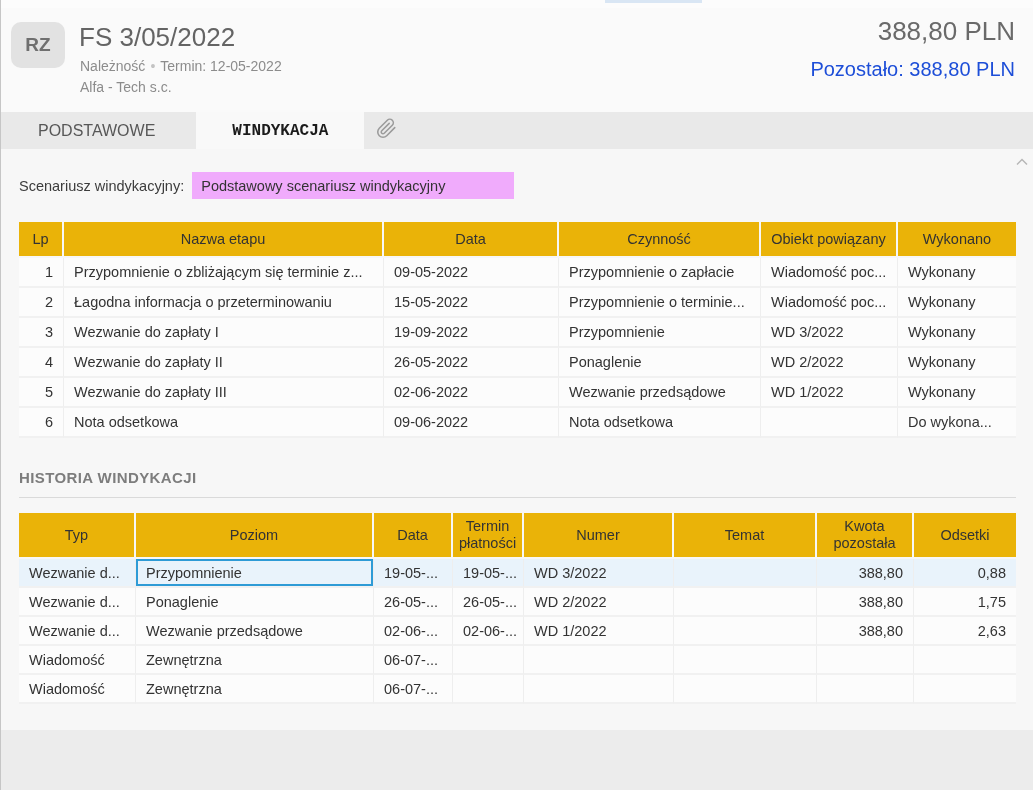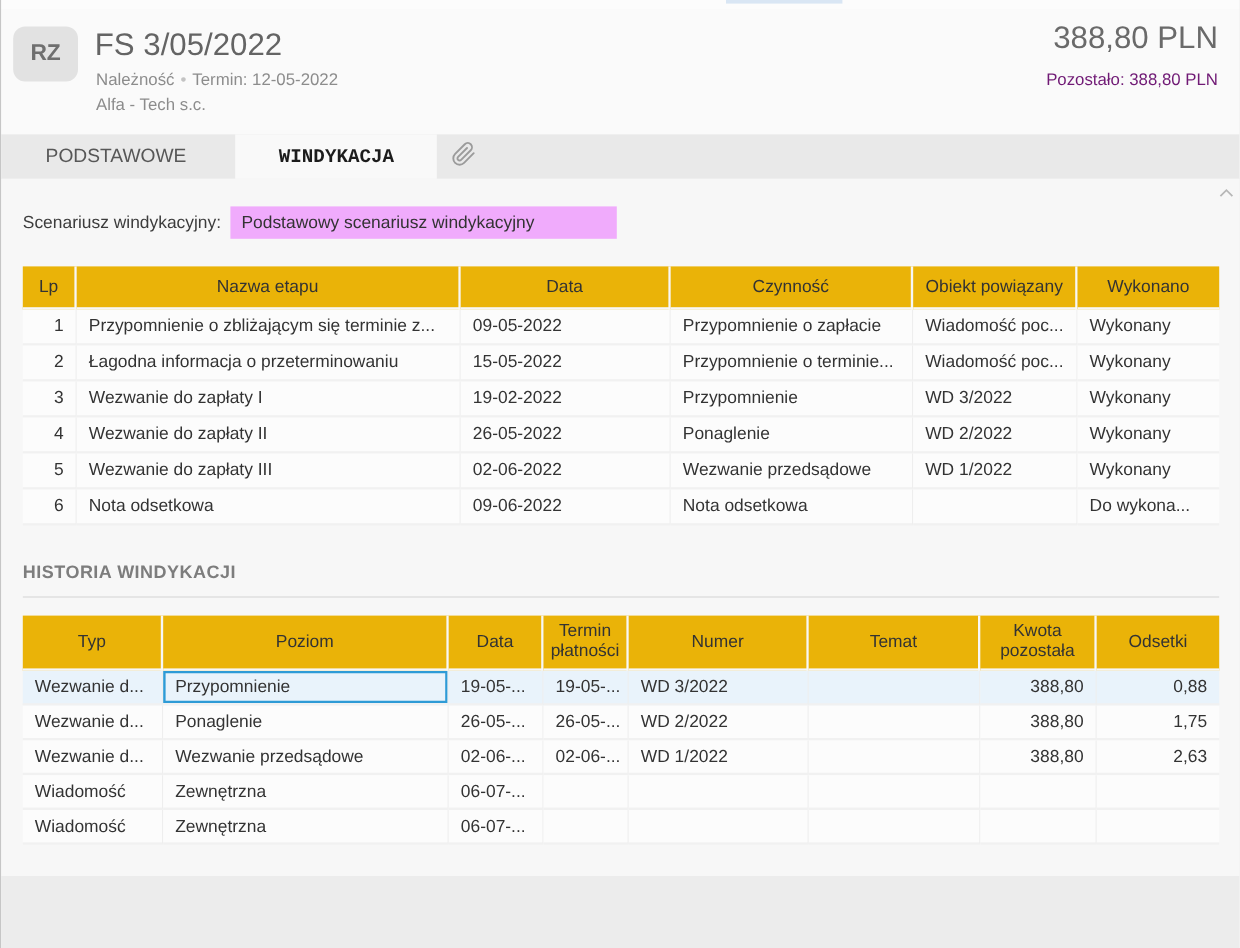--- a/index.html
+++ b/index.html
@@ -14,21 +14,21 @@
 
   
   .header { position:absolute; top:8px; left:0; right:0; height:104px; background:#fafafa; }
   .avatar { position:absolute; top:14px; left:10px; width:54px; height:46px; background:#e2e2e2;
             color:#6f6f6f; font-weight:bold; font-size:19px; display:flex; align-items:center; justify-content:center;border-radius:10px; }
   .title { position:absolute; top:14px; left:78px; font-size:26px; color:#646464; font-weight:400; }
   .subline { position:absolute; top:50px; left:79px; font-size:14px; color:#8c8c8c; }
   .subline .dot { color:#c3c3c3; margin:0 5px; }
   .company { position:absolute; top:71px; left:79px; font-size:14px; color:#8c8c8c; }
   .amount { position:absolute; top:8px; right:18px; font-size:26px; color:#6a6a6a; }
-  .remaining { position:absolute; top:50px; right:18px; font-size:14px; color:#701a75; }
+  .remaining { position:absolute; top:50px; right:18px; font-size:20px; color:#1d4ed8; }
 
   
   .tabbar { position:absolute; top:112px; left:0; right:0; height:37px; background:#e9e9e9; display:flex; align-items:stretch; }
   .tab { display:flex; align-items:center; padding:0 36px; font-size:16px; color:#575757; cursor:default; }
   .tab.inactive { margin-left:1px; }
   .tab.active { background:#f9f9f9; color:#1c1c1c; font-weight:bold; margin-left:5px;font-family:Liberation Mono, monospace; }
   .clip-btn { display:flex; align-items:center; padding:0 12px; }
 
   
   .content { position:absolute; top:149px; left:0; right:0; height:581px; background:#f7f7f7; }
@@ -140,21 +140,21 @@
               <td class="al-right">2</td>
               <td>Łagodna informacja o przeterminowaniu</td>
               <td>15-05-2022</td>
               <td>Przypomnienie o terminie...</td>
               <td>Wiadomość poc...</td>
               <td>Wykonany</td>
             </tr>
             <tr>
               <td class="al-right">3</td>
               <td>Wezwanie do zapłaty I</td>
-              <td>19-02-2022</td>
+              <td>19-09-2022</td>
               <td>Przypomnienie</td>
               <td>WD 3/2022</td>
               <td>Wykonany</td>
             </tr>
             <tr>
               <td class="al-right">4</td>
               <td>Wezwanie do zapłaty II</td>
               <td>26-05-2022</td>
               <td>Ponaglenie</td>
               <td>WD 2/2022</td>

